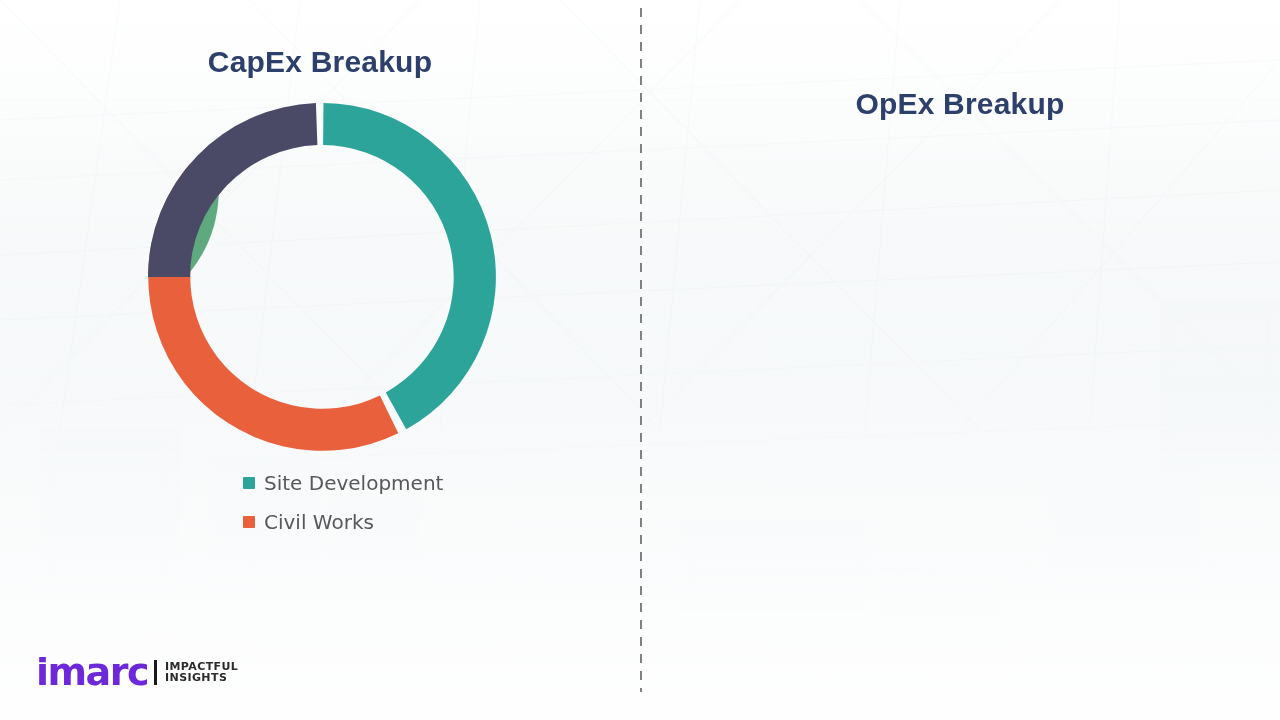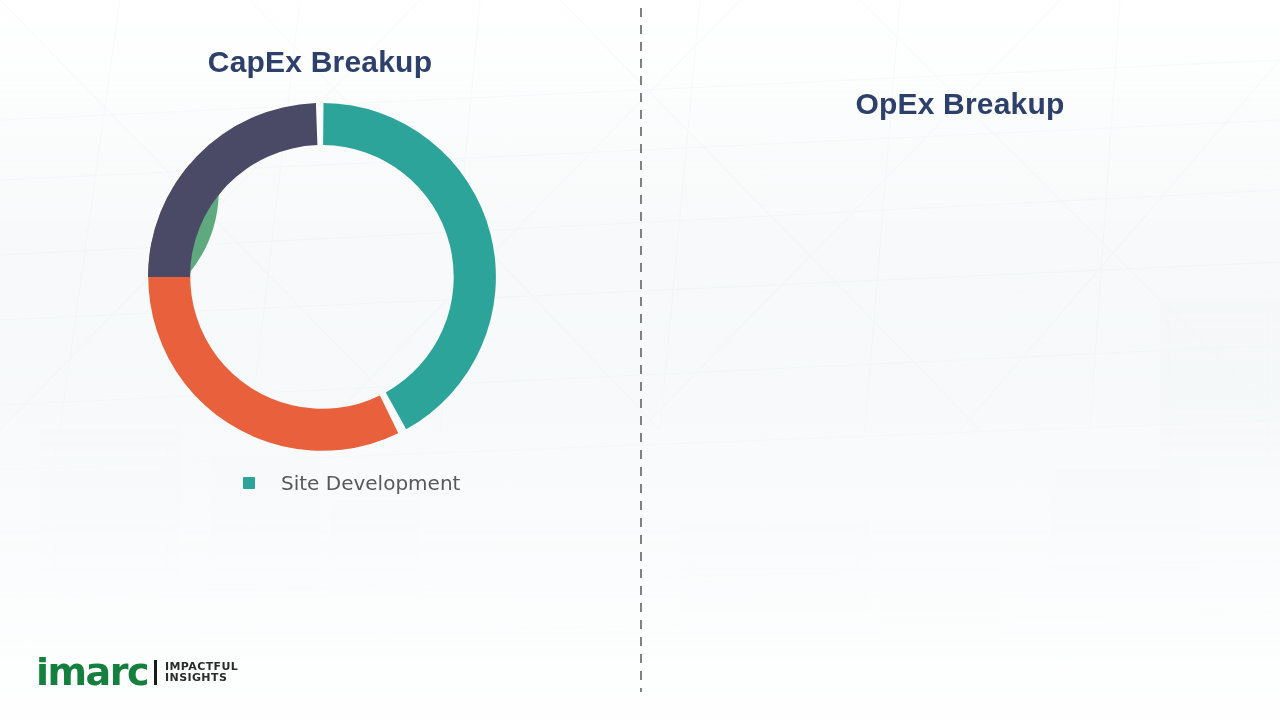--- a/index.html
+++ b/index.html
@@ -36,40 +36,40 @@
     line-height:42px;
   }
 
   .donut{position:absolute;}
   .donut.left{left:147px;top:86px;width:350px;height:350px;}
   .donut svg{display:block;width:350px;height:350px;}
 
   
   .legend{position:absolute;}
   .legend.left{left:243px;top:448px;}
-  .legend-row{display:flex;align-items:center;height:38.6px;gap:17px;}
+  .legend-row{display:flex;align-items:center;height:38.6px;}
   .swatch{width:12px;height:12px;flex:0 0 12px;margin-right:9px;border-radius:1px;}
   .legend-label{
     font-size:20px;color:#58585a;white-space:nowrap;
     font-family:"DejaVu Sans", sans-serif;
     font-weight:400;
   }
 
   
   #divider{
     position:absolute;left:640px;top:8px;width:2px;height:684px;
     background:repeating-linear-gradient(180deg,#6b6b6b 0px,#6b6b6b 9px,rgba(0,0,0,0) 9px,rgba(0,0,0,0) 17px);
     opacity:.85;
   }
 
   
   #logo{position:absolute;left:36px;top:652px;display:flex;align-items:center;height:40px;}
   #logo .word{
     font-family:"DejaVu Sans", sans-serif;
-    font-weight:bold;font-size:38px;color:#15803d;
+    font-weight:bold;font-size:38px;color:#6d28d9;
     letter-spacing:-1.5px;line-height:38px;
     position:relative;
   }
   #logo .bar{width:3px;height:25px;background:#1a1a1a;margin:0 8px 0 6px;}
   #logo .tag{
     font-family:"DejaVu Sans", sans-serif;
     font-weight:bold;font-size:11px;color:#2b2b2b;
     line-height:11px;letter-spacing:.4px;
   }
 </style>
@@ -148,20 +148,24 @@
         <path fill="#4A4A66" d="M -174 0 A 174 174 0 0 1 -6.1 -173.9 L -4.6 -131.9 A 132 132 0 0 0 -132 0 Z"></path>
       </g>
     </svg>
   </div>
 
   <div class="legend left">
     <div class="legend-row">
       <span class="swatch" style="background:#2CA49A"></span>
       <span class="legend-label">Site Development</span>
     </div>
+    <div class="legend-row">
+      <span class="swatch" style="background:#E8613C"></span>
+      <span class="legend-label">Civil Works</span>
+    </div>
   </div>
 </div>
 
 <div class="panel right">
 
   <div class="chart-title">OpEx Breakup</div>
 
 </div>
 
 <div id="divider"></div>

